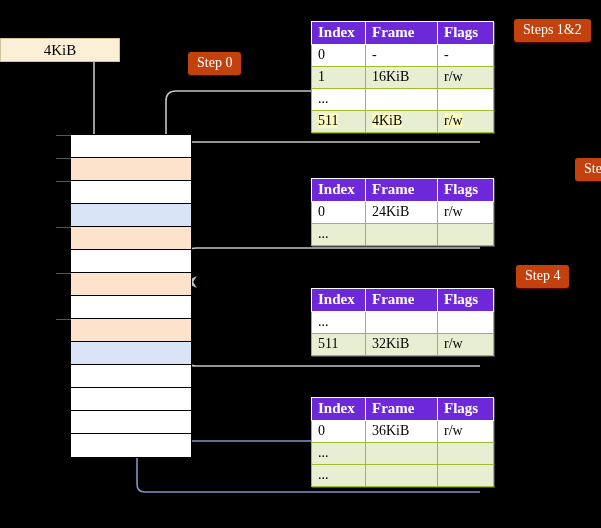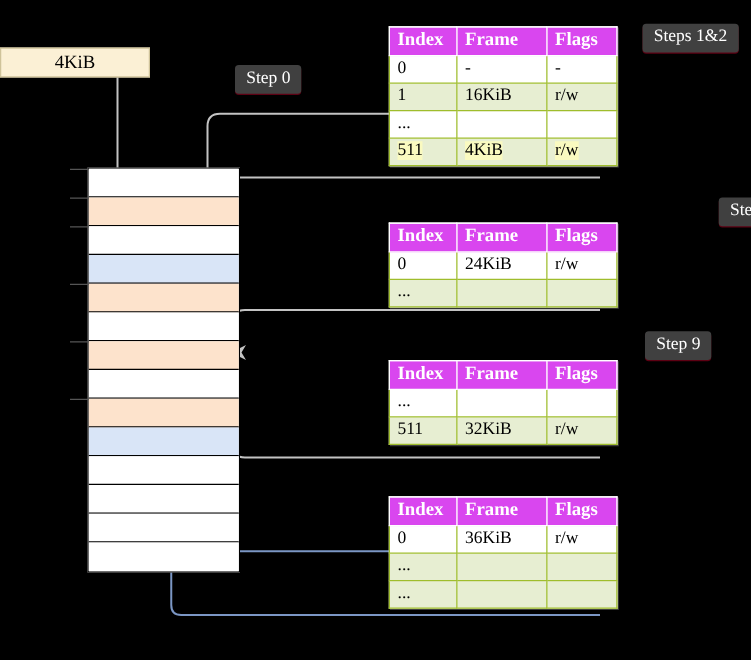--- a/index.html
+++ b/index.html
@@ -16,21 +16,21 @@
   
   .srcbox{
     position:absolute;left:0;top:38px;width:120px;height:24px;
     background:#FBF0D5;border:1px solid #CFC39A;
     display:flex;align-items:center;justify-content:center;
     font-size:15px;line-height:1;box-sizing:border-box;
   }
 
   
   .badge{
-    position:absolute;background:#404040;color:#fff;
+    position:absolute;background:#c2410c;color:#fff;
     font-size:14px;line-height:1;
     padding:4px 9px 5px 9px;border-radius:3px;
     white-space:nowrap;
     box-shadow:0 1px 0 #5d0013;
   }
   #badge-steps12{left:514px;top:19px;}
   #badge-step3{left:543px;top:158px;margin-left:32px;}
   #badge-step4{left:516px;top:265px;}
   #badge-step0{left:188px;top:41px;margin-top:11px;}
 
@@ -52,21 +52,21 @@
   }
   .ptable th,.ptable td{
     border:1px solid #9FBD2C;
     padding:2px 6px 3px 6px;
     text-align:left;
     height:18px;
     box-sizing:border-box;
     white-space:nowrap;
   }
   .ptable th{
-    background:#d946ef;color:#fff;font-weight:bold;border-color:#fff;
+    background:#6d28d9;color:#fff;font-weight:bold;border-color:#fff;
     font-size:15px;
   }
   .ptable tr.odd td{background:#fff;}
   .ptable tr.even td{background:#E7EED2;}
   .ptable td.idx{width:54px;}
   .ptable td.frm{width:72px;}
   .ptable td.flg{width:56px;}
   .ptable th.idx{width:54px;}
   .ptable th.frm{width:72px;}
   .ptable th.flg{width:56px;}
@@ -116,21 +116,21 @@
     </g>
   </svg>
 
   <div class="srcbox">
     <span>4KiB</span>
   </div>
 
   <div class="badge" id="badge-step0">Step 0</div>
   <div class="badge" id="badge-steps12">Steps 1&amp;2</div>
   <div class="badge" id="badge-step3">Step 3</div>
-  <div class="badge" id="badge-step4">Step 9</div>
+  <div class="badge" id="badge-step4">Step 4</div>
 
   <div class="memcol" id="memcol">
       <div class="memrow">
         <span class="tick"></span>
       </div>
       <div class="memrow orange">
         <span class="tick"></span>
       </div>
       <div class="memrow">
         <span class="tick"></span>

